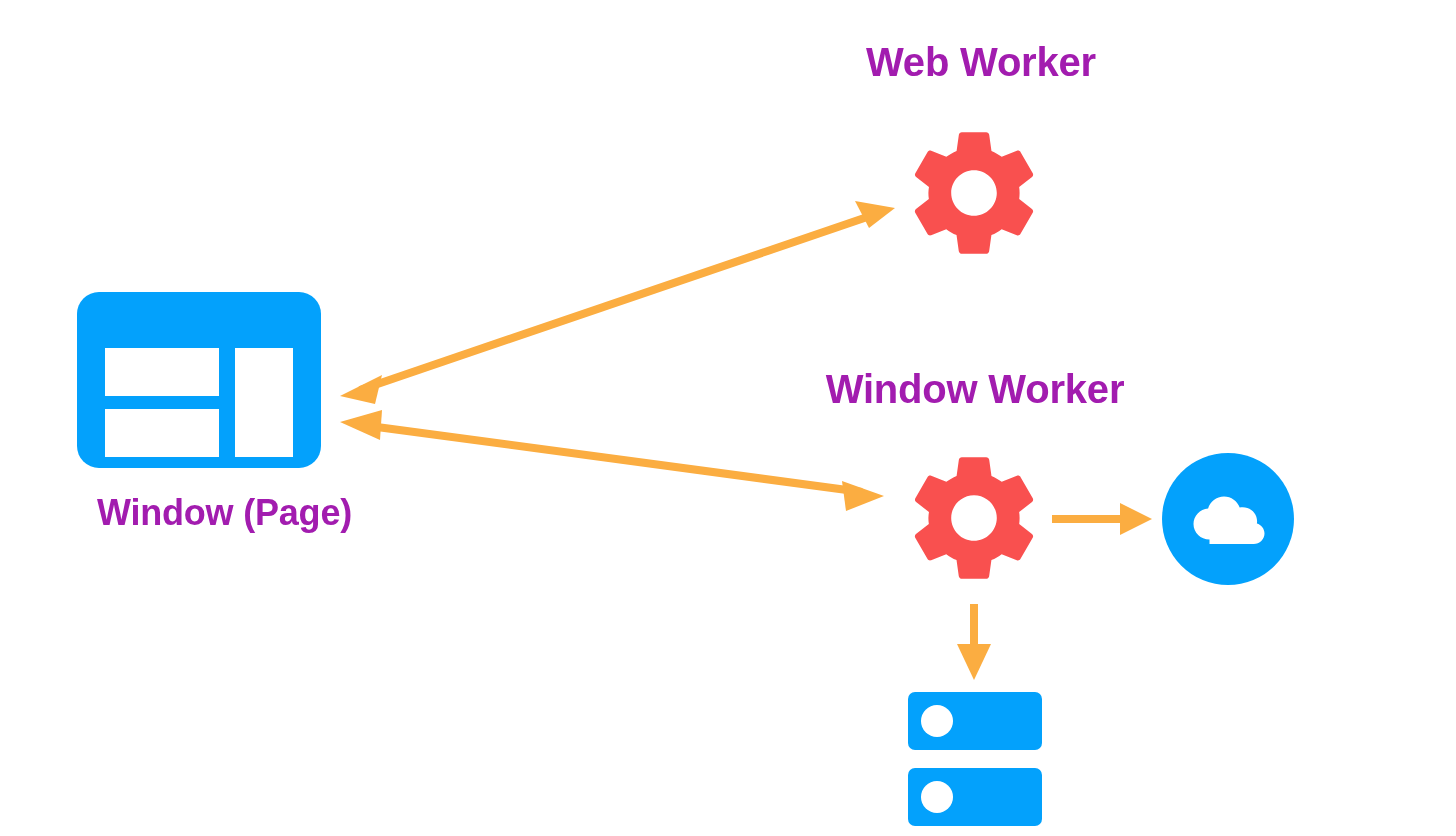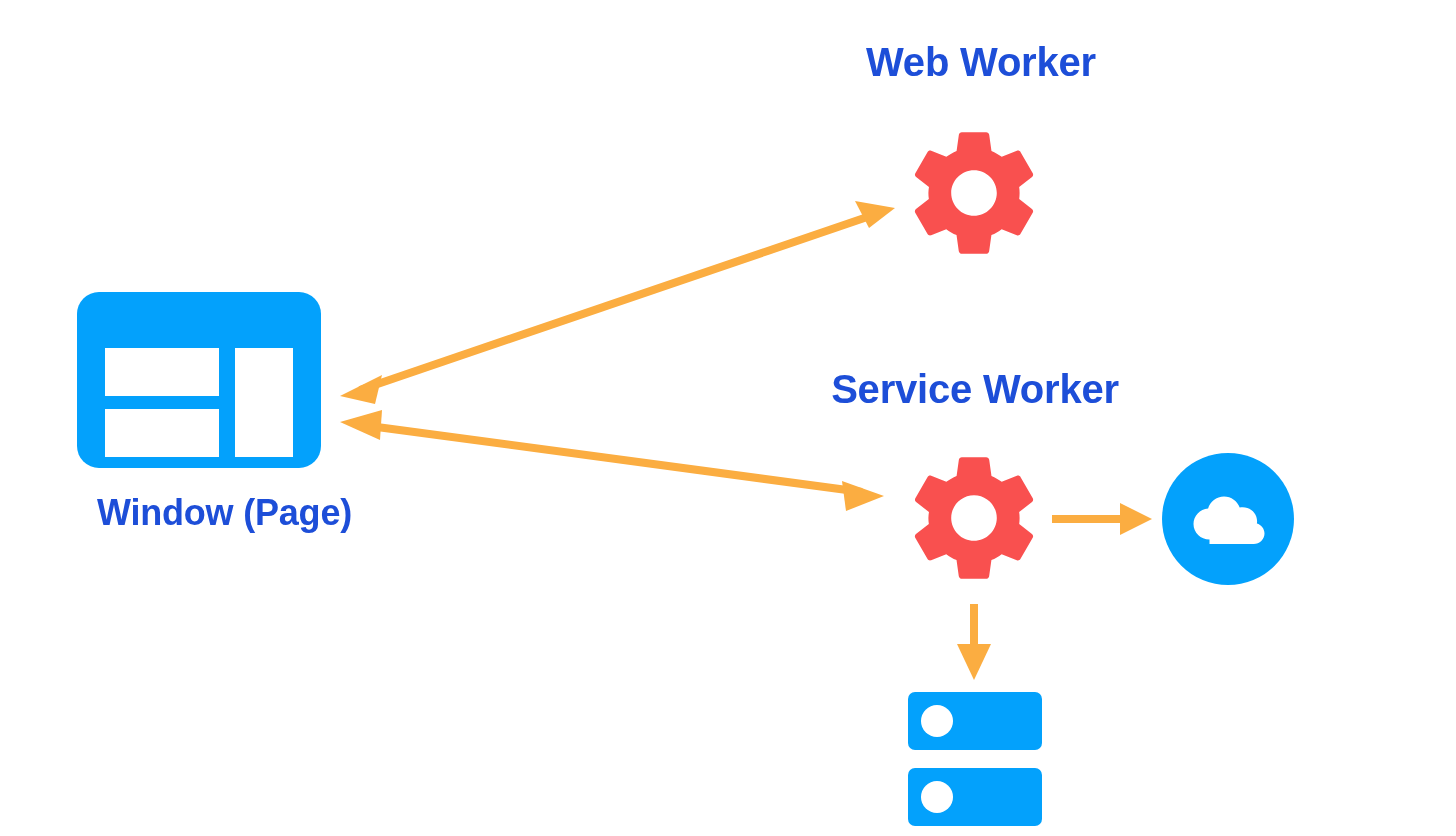--- a/index.html
+++ b/index.html
@@ -25,21 +25,21 @@
     top: 0;
     width: 1456px;
     height: 836px;
     pointer-events: none;
   }
   .node {
     position: absolute;
   }
   .label {
     position: absolute;
-    color: #1d4ed8;
+    color: #a21caf;
     font-family: "Liberation Sans", sans-serif;
     font-weight: 700;
     white-space: nowrap;
     letter-spacing: -0.2px;
   }
   .label-web-worker {
     left: 728px;
     top: 40px;
     width: 506px;
     text-align: center;
@@ -139,21 +139,21 @@
   </div>
   <div class="label label-window">Window (Page)</div>
 
   <div class="label label-web-worker">Web Worker</div>
   <div class="node gear-web-worker">
     <svg viewBox="0 0 24 24" width="152" height="162">
       <path fill="#F9504F" d="M19.14 12.94c.04-.3.06-.61.06-.94 0-.32-.02-.64-.07-.94l2.03-1.58c.18-.14.23-.41.12-.61l-1.92-3.32c-.12-.22-.37-.29-.59-.22l-2.39.96c-.5-.38-1.03-.7-1.62-.94l-.36-2.54c-.04-.24-.24-.41-.48-.41h-3.84c-.24 0-.43.17-.47.41l-.36 2.54c-.59.24-1.13.57-1.62.94l-2.39-.96c-.22-.08-.47 0-.59.22L2.74 8.87c-.12.21-.08.47.12.61l2.03 1.58c-.05.3-.09.63-.09.94s.02.64.07.94l-2.03 1.58c-.18.14-.23.41-.12.61l1.92 3.32c.12.22.37.29.59.22l2.39-.96c.5.38 1.03.7 1.62.94l.36 2.54c.05.24.24.41.48.41h3.84c.24 0 .44-.17.47-.41l.36-2.54c.59-.24 1.13-.56 1.62-.94l2.39.96c.22.08.47 0 .59-.22l1.92-3.32c.12-.22.07-.47-.12-.61l-2.01-1.58zM12 15.6c-1.98 0-3.6-1.62-3.6-3.6s1.62-3.6 3.6-3.6 3.6 1.62 3.6 3.6-1.62 3.6-3.6 3.6z"></path>
     </svg>
   </div>
 
-  <div class="label label-service-worker">Service Worker</div>
+  <div class="label label-service-worker">Window Worker</div>
   <div class="node gear-service-worker">
     <svg viewBox="0 0 24 24" width="152" height="162">
       <path fill="#F9504F" d="M19.14 12.94c.04-.3.06-.61.06-.94 0-.32-.02-.64-.07-.94l2.03-1.58c.18-.14.23-.41.12-.61l-1.92-3.32c-.12-.22-.37-.29-.59-.22l-2.39.96c-.5-.38-1.03-.7-1.62-.94l-.36-2.54c-.04-.24-.24-.41-.48-.41h-3.84c-.24 0-.43.17-.47.41l-.36 2.54c-.59.24-1.13.57-1.62.94l-2.39-.96c-.22-.08-.47 0-.59.22L2.74 8.87c-.12.21-.08.47.12.61l2.03 1.58c-.05.3-.09.63-.09.94s.02.64.07.94l-2.03 1.58c-.18.14-.23.41-.12.61l1.92 3.32c.12.22.37.29.59.22l2.39-.96c.5.38 1.03.7 1.62.94l.36 2.54c.05.24.24.41.48.41h3.84c.24 0 .44-.17.47-.41l.36-2.54c.59-.24 1.13-.56 1.62-.94l2.39.96c.22.08.47 0 .59-.22l1.92-3.32c.12-.22.07-.47-.12-.61l-2.01-1.58zM12 15.6c-1.98 0-3.6-1.62-3.6-3.6s1.62-3.6 3.6-3.6 3.6 1.62 3.6 3.6-1.62 3.6-3.6 3.6z"></path>
     </svg>
   </div>
 
   <div class="node cloud-icon">
     <svg viewBox="0 0 132 132" width="132" height="132">
       <circle cx="66" cy="66" r="66" fill="#03A1FC"></circle>
       <path fill="#FFFFFF" d="M47.5 86.5c-8.8 0-16-7-16-15.6 0-8.1 6.4-14.8 14.6-15.5 1.9-6.9 8.3-12 15.9-12 7.3 0 13.5 4.7 15.7 11.2 1-.2 2-.3 3.1-.3 7.9 0 14.3 6.2 14.3 13.9 0 .8-.1 1.6-.2 2.4 4.4 1.3 7.6 5.3 7.6 10 0 5.8-4.8 10.5-10.8 10.5H47.5z"></path>

